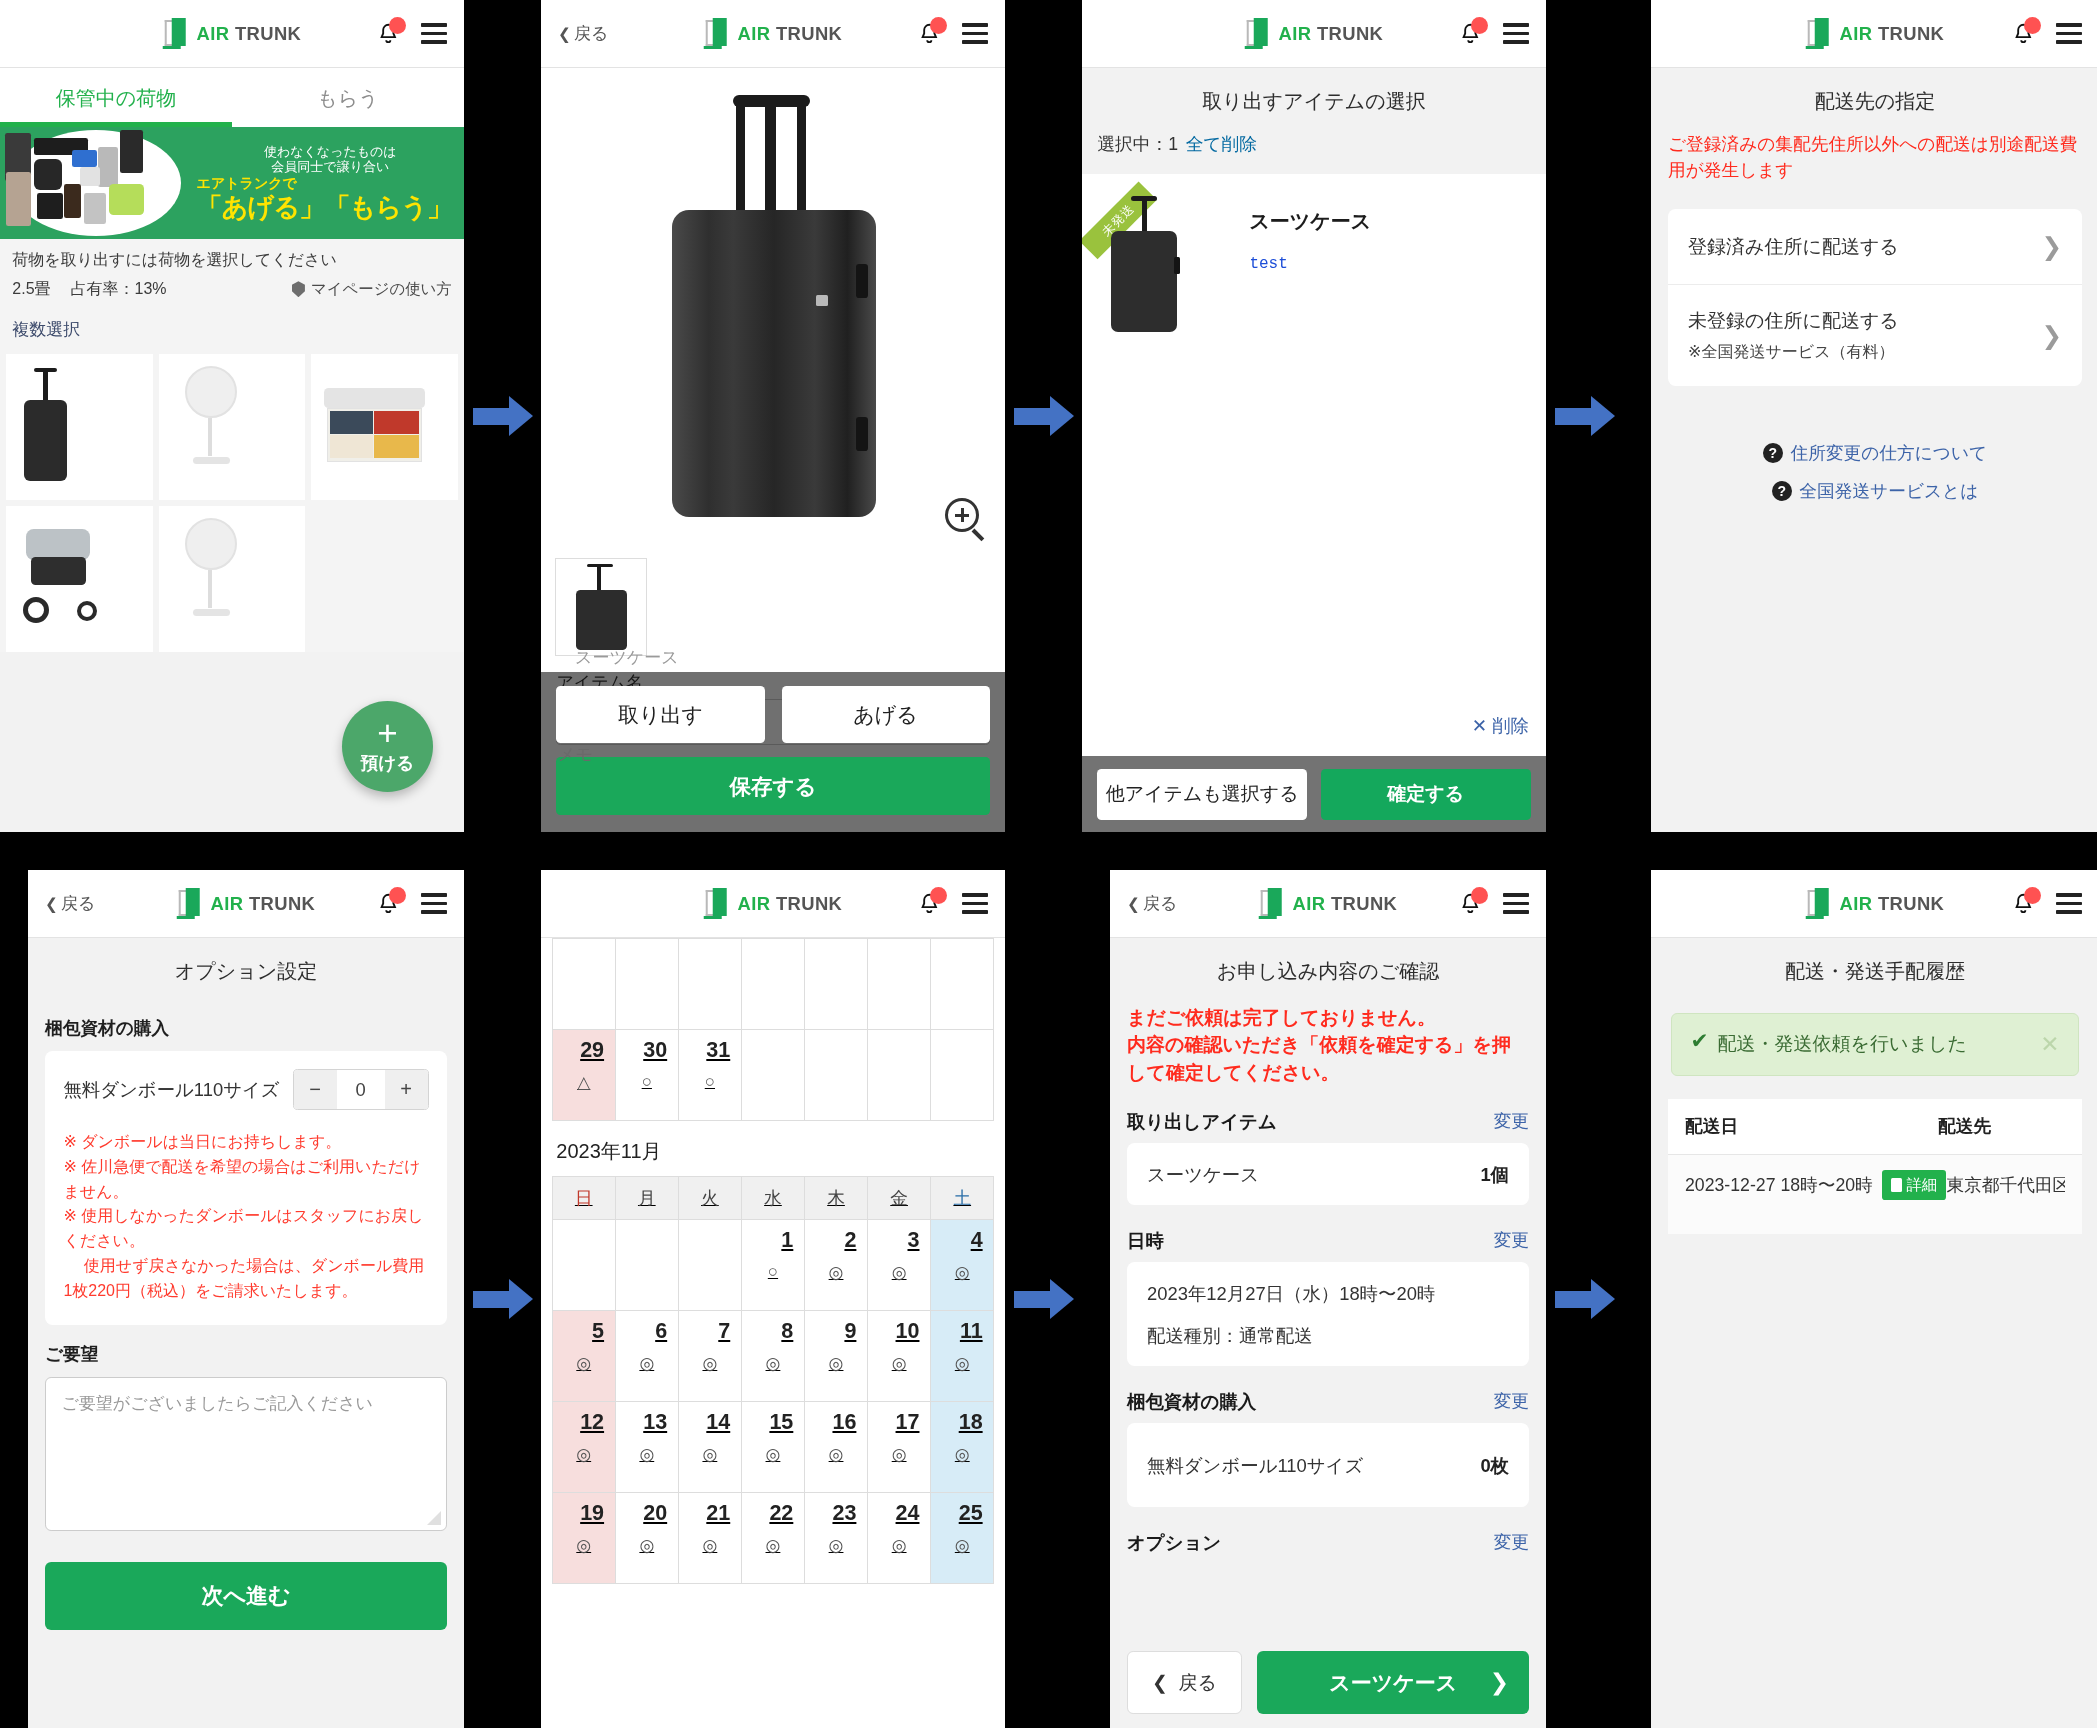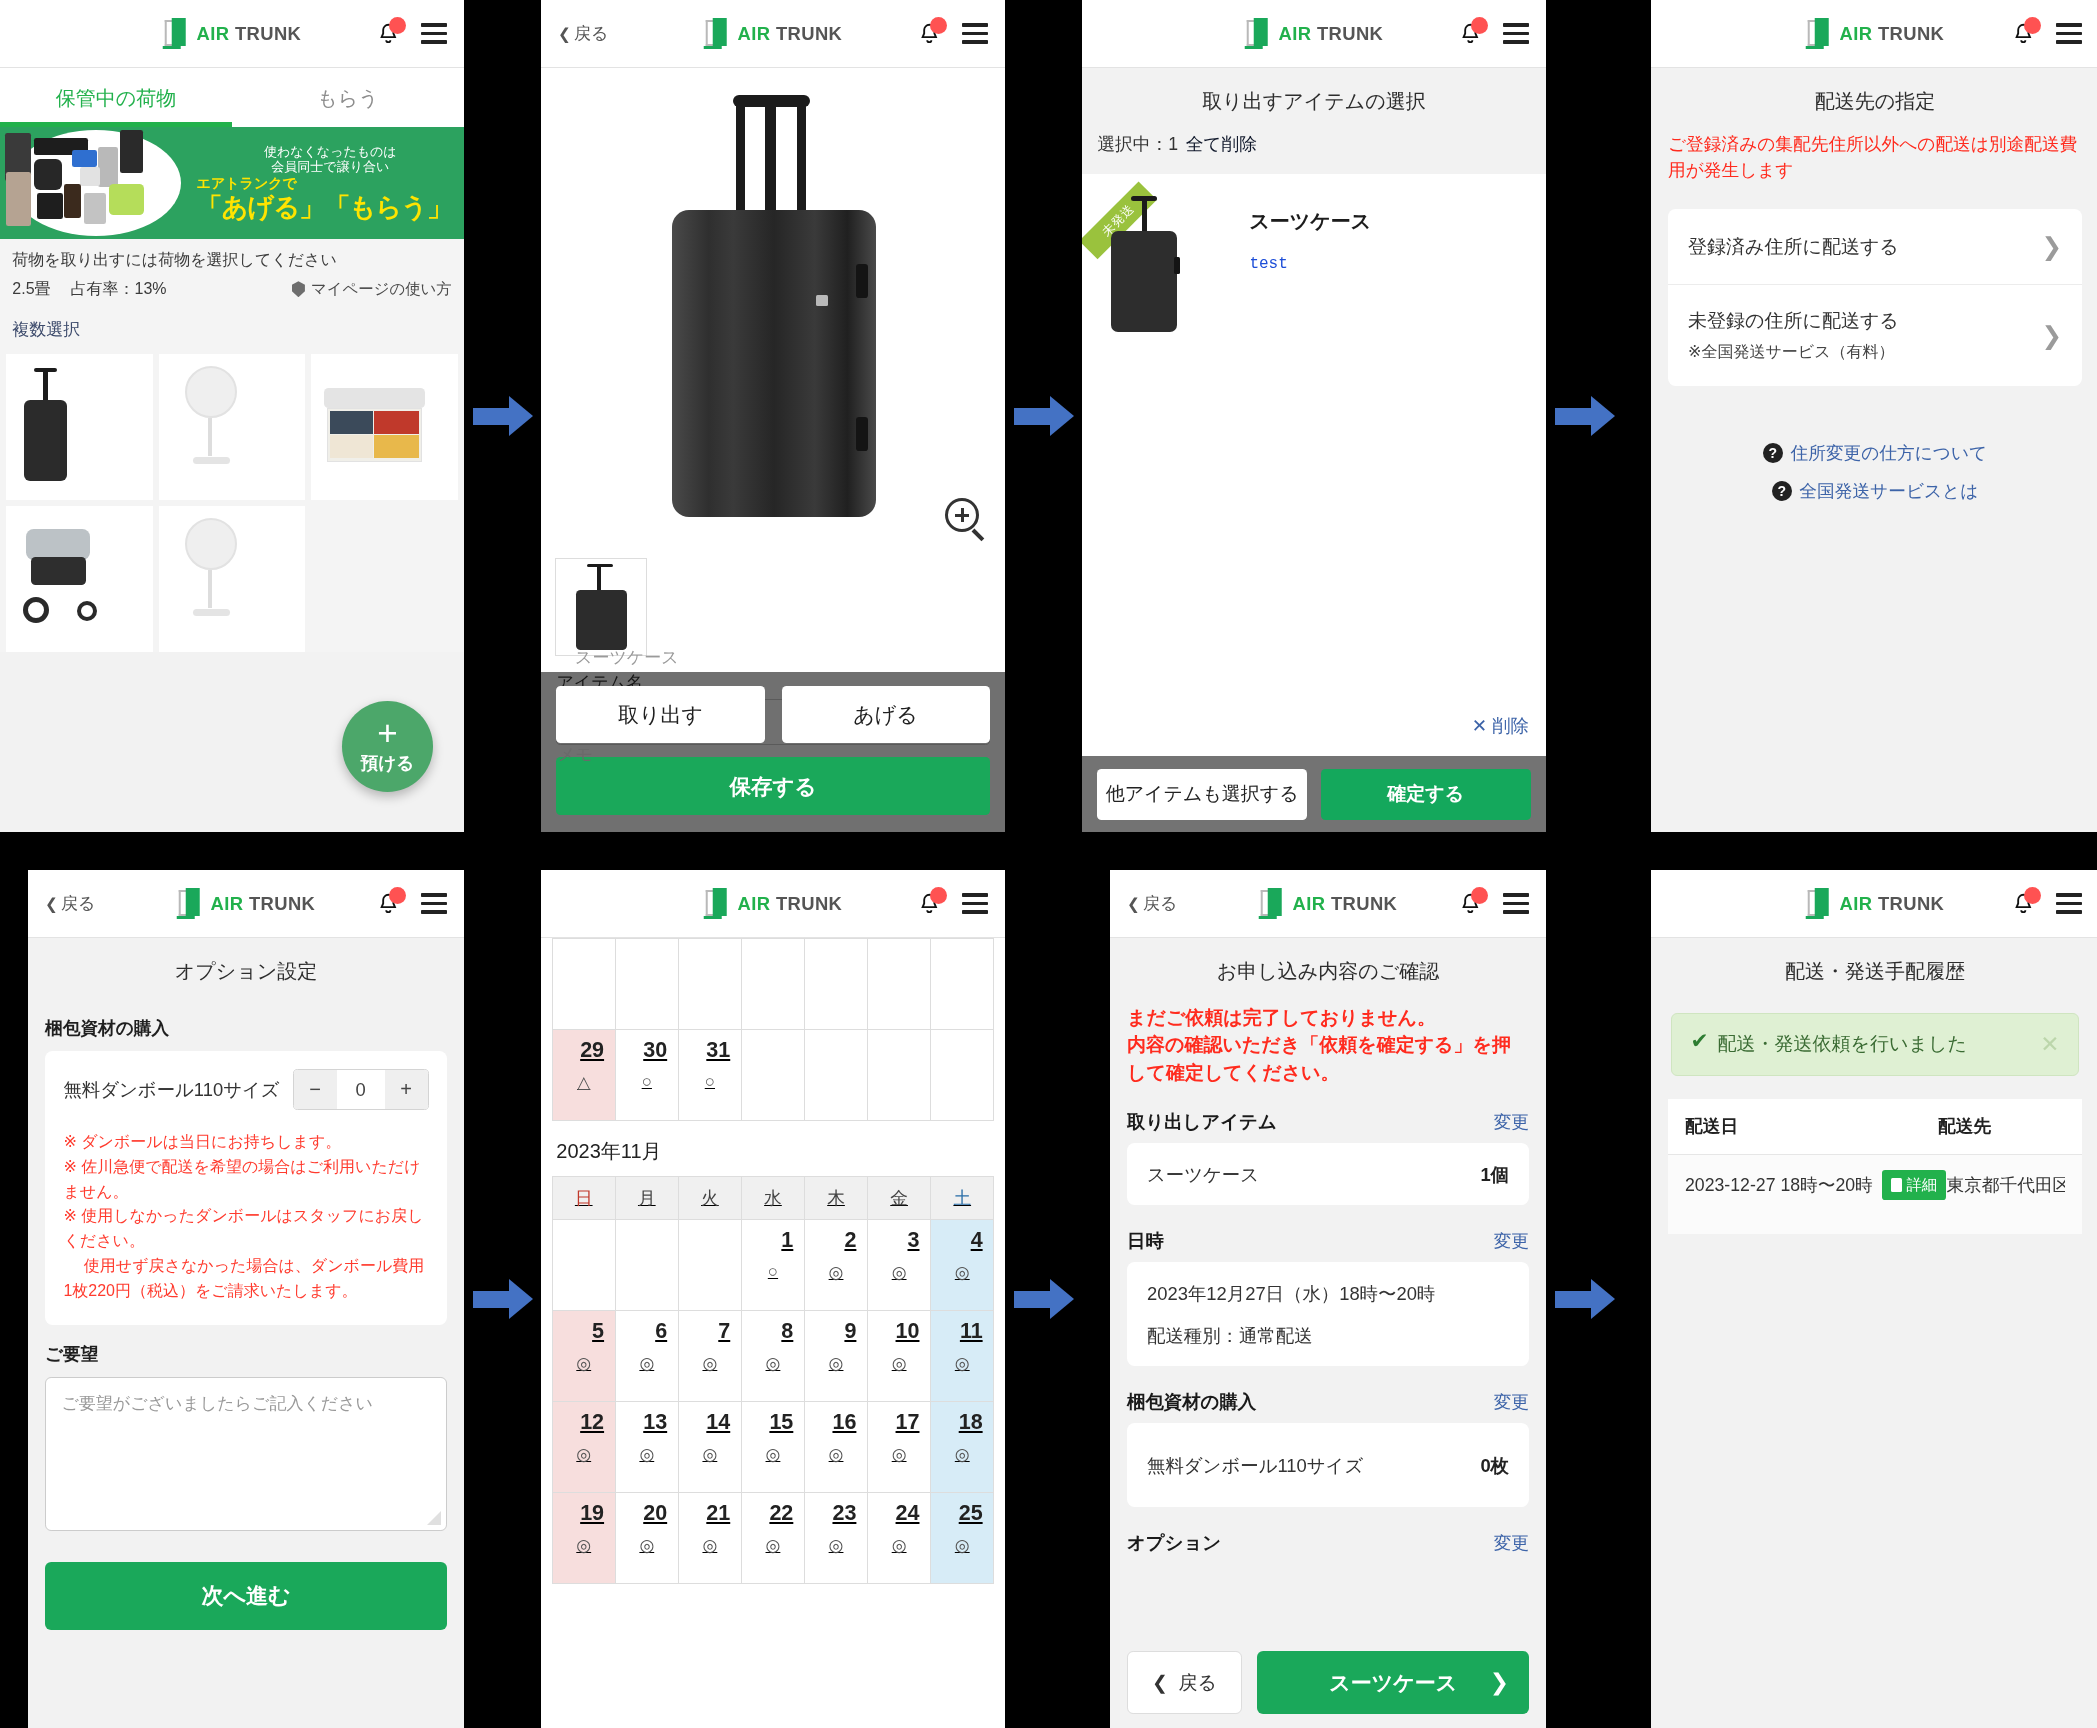--- a/index.html
+++ b/index.html
@@ -104,21 +104,21 @@
   .p2-overlay { position:absolute; left:0; right:0; bottom:0; background:rgba(0,0,0,.56); padding:14px 15.4px 17px;}
   .dual { display:flex; gap:17px; }
   .dual button { flex:1; height:57px; background:#fff; border:none; border-radius:4.6px; font-size:21px; color:#1f1f1f; font-family:inherit;}
   .savebtn { margin-top:14px; width:100%; height:58px; background:#1aa85a; border:none; border-radius:4.6px; color:#fff; font-size:21.5px; font-weight:bold; font-family:inherit;}
   .ghost-txt { position:absolute; font-size:17px; color:#9a9a9a; }
 
   
   .p-title { background:#f2f2f2; text-align:center; padding:20px 0 14px; font-size:20px; color:#2d2d2d;}
   .sel-row { background:#f2f2f2; padding:3.1px 15.4px 18.4px; font-size:17.7px; color:#333; display:flex; align-items:center; }
   .sel-row .cnt { color:#333; margin-right:7.7px; }
-  .sel-row .delall { color:#0f172a;font-family:Liberation Mono, monospace; }
+  .sel-row .delall { color:#0369a1;font-family:Liberation Mono, monospace; }
   .item-card { background:#fff; display:flex; padding:20px 15.4px 0; position:relative; flex:1;}
   .ribbon-wrap { position:relative; width:123px; height:154px; }
   .ribbon {
     position:absolute; left:-9.2px; top:-3.1px; width:84px; height:26px; background:#9ac23d;
     transform:rotate(-45deg) translate(-20px, 3.1px); color:#fff; font-size:12.3px;
     display:flex; align-items:center; justify-content:center; letter-spacing:0.8px;
   }
   .item-meta { padding:14px 0 0 29px; }
   .item-meta .nm { font-size:20px; font-weight:bold; color:#1c1c1c;}
   .item-meta .sub { font-size:16px; color:#1d4ed8; margin-top:20px; font-family:"Liberation Mono", monospace;}
@@ -161,21 +161,21 @@
   table.cal td { border:0.8px solid #ddd; height:91px; vertical-align:top; text-align:center; padding:7.7px 4.6px;}
   table.cal td .dnum { font-size:21.5px; font-weight:bold; color:#222; display:block; text-align:right; padding-right:6.1px;}
   table.cal td .mark { font-size:17px; color:#555; display:block; margin-top:9.2px;}
   td.sun { background:#f7dedd; } td.sun .dnum{color:#b33a2f;}
   td.sat { background:#d7ecf7; } td.sat .dnum{color:#2a6ea8;}
   td.empty { background:#fff;}
   .cal-month { font-size:20px; color:#222; padding:17px 4.6px 10.7px;}
 
   
   .cf-warn { padding:4.6px 17px 23px; font-size:19px; color:#ff2b1e; font-weight:bold; line-height:1.45;}
-  .cf-head { display:flex; align-items:flex-end; padding:0 17px 9.2px; }
+  .cf-head { display:flex; align-items:flex-start; padding:0 17px 9.2px; }
   .cf-head .t { font-size:18.4px; font-weight:bold; color:#1a1a1a;}
   .cf-head .chg { margin-left:auto; font-size:17.7px; color:#3c63a8;}
   .cf-card { margin:0 17px 23px; background:#fff; border-radius:7.7px; padding:18.4px 20px; display:flex; align-items:center; min-height:60px;}
   .cf-card .nm3 { font-size:18.4px; color:#333;}
   .cf-card .qty { margin-left:auto; font-size:18.4px; font-weight:bold; color:#222;}
   .cf-card.col { flex-direction:column; align-items:flex-start; gap:17px;}
   .cf-card.col div { font-size:18.4px; color:#333;}
   .p7-footer { margin-top:auto; display:flex; gap:15.4px; padding:12.3px 17px 14px; background:#f2f2f2;}
   .p7-footer .back2 { width:115px; height:63px; background:#fff; border:0.8px solid #ddd; border-radius:6.1px; font-size:19px; color:#333; display:flex; align-items:center; justify-content:center; gap:10.7px; font-family:inherit;}
   .p7-footer .confirm2 { flex:1; height:63px; background:#1aa85a; border:none; border-radius:6.1px; color:#fff; font-size:21px; font-weight:bold; display:flex; align-items:center; justify-content:center; position:relative; font-family:inherit;}

